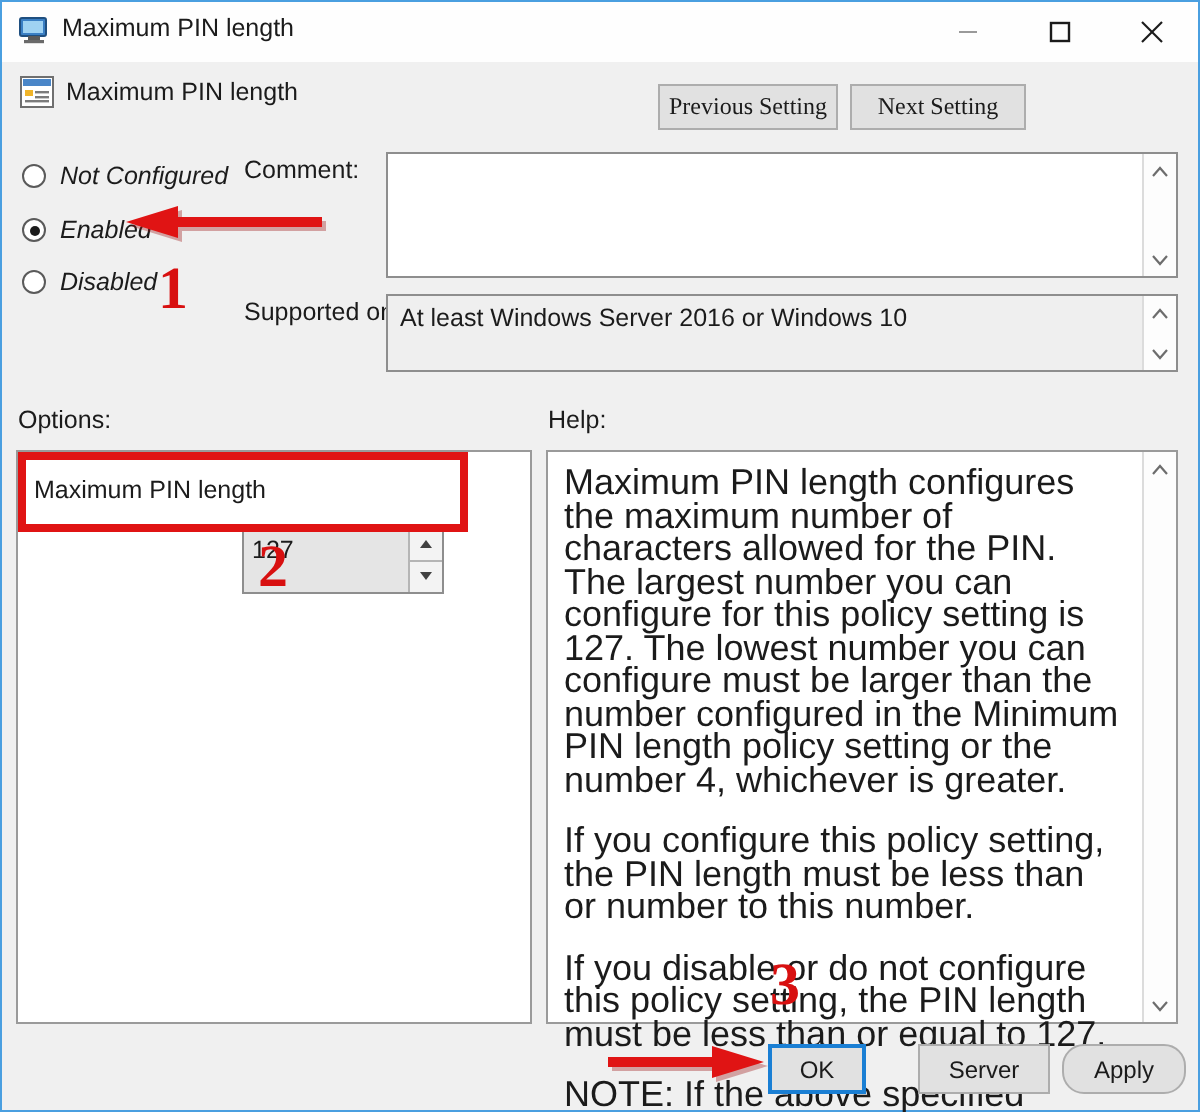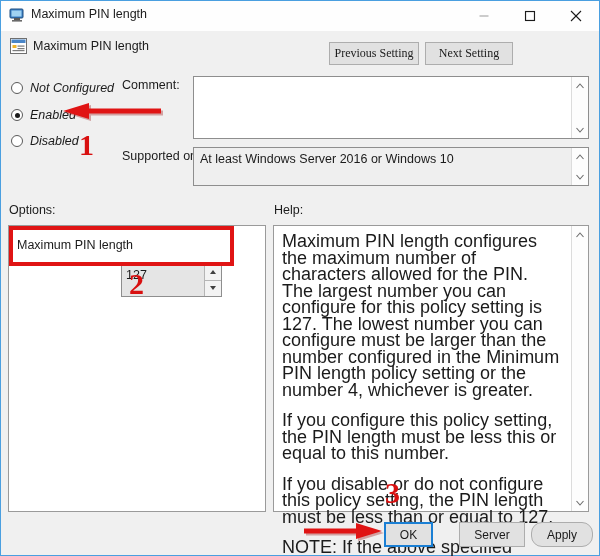--- a/index.html
+++ b/index.html
@@ -414,21 +414,21 @@
               <polygon points="3.5,4.5 0.5,0.5 6.5,0.5" fill="#404040"></polygon>
             </svg>
         </div>
       </div>
     </div>
   </div>
 
   <div id="help-panel">
     <div id="help-text">
       <p>Maximum PIN length configures the maximum number of characters allowed for the PIN.  The largest number you can configure for this policy setting is 127. The lowest number you can configure must be larger than the number configured in the Minimum PIN length policy setting or the number 4, whichever is greater.</p>
-      <p>If you configure this policy setting, the PIN length must be less this or equal to this number.</p>
+      <p>If you configure this policy setting, the PIN length must be less than or number to this number.</p>
       <p>If you disable or do not configure this policy setting, the PIN length must be less than or equal to 127.</p>
       <p>NOTE: If the above specified conditions for the maximum PIN length are not met, default values will be used for both the maximum and minimum PIN lengths.</p>
     </div>
     <div class="vscroll">
       <div class="arr up">
         <svg width="9" height="6" viewBox="0 0 9 6">
             <polyline points="1,5 4.5,1 8,5" fill="none" stroke="#6d6d6d" stroke-width="1.1"></polyline>
           </svg>
       </div>
       <div class="arr down">

